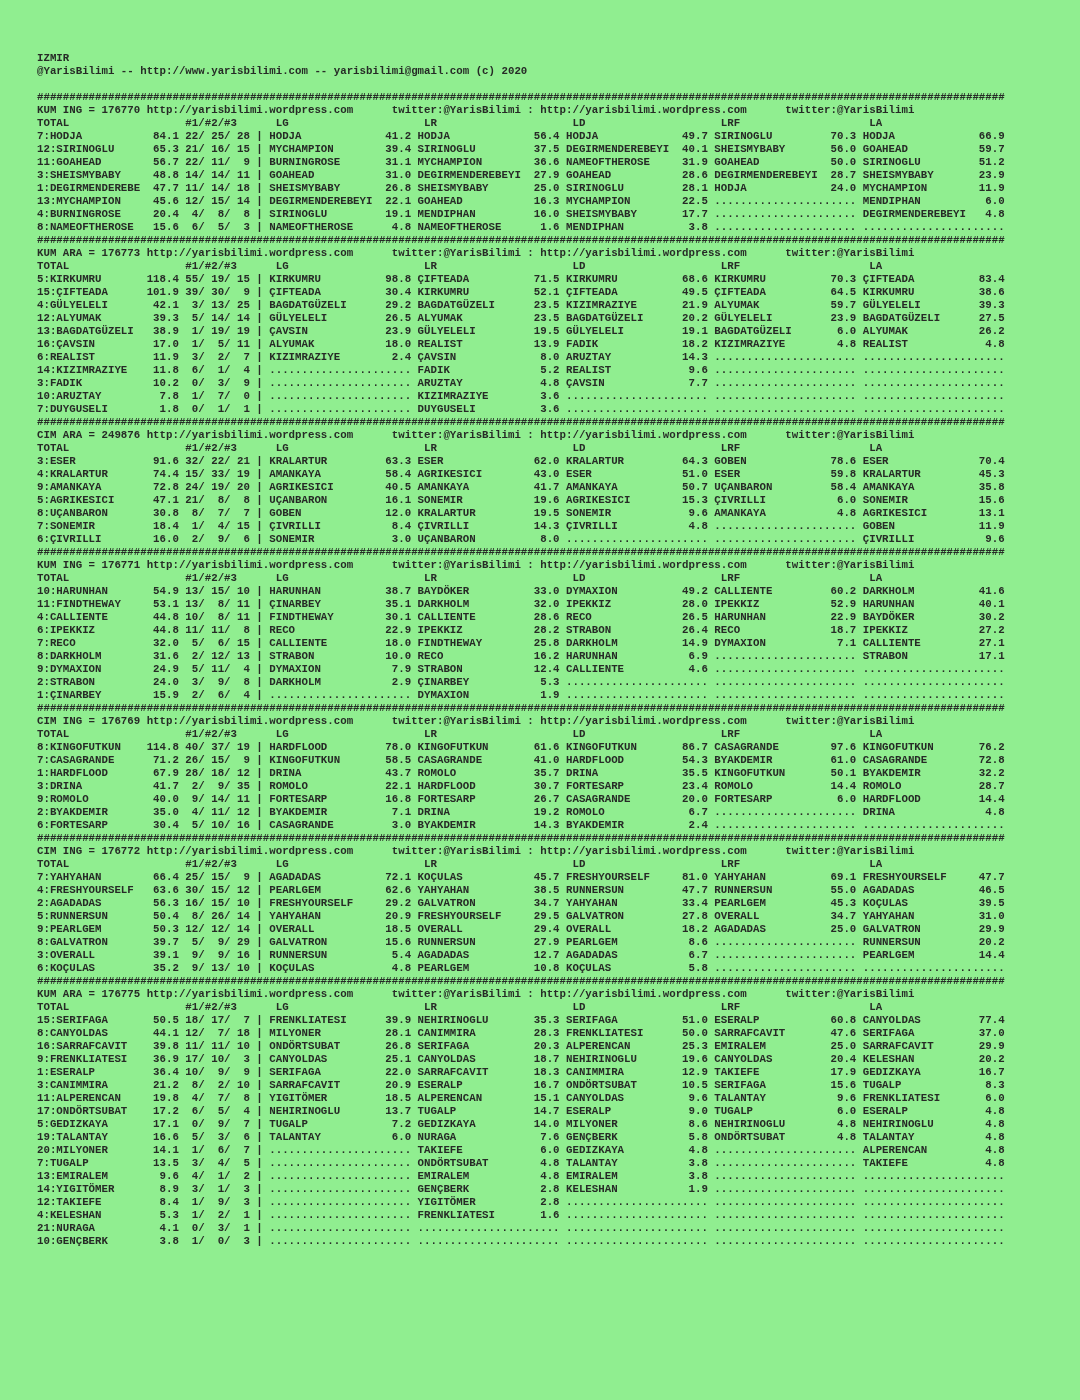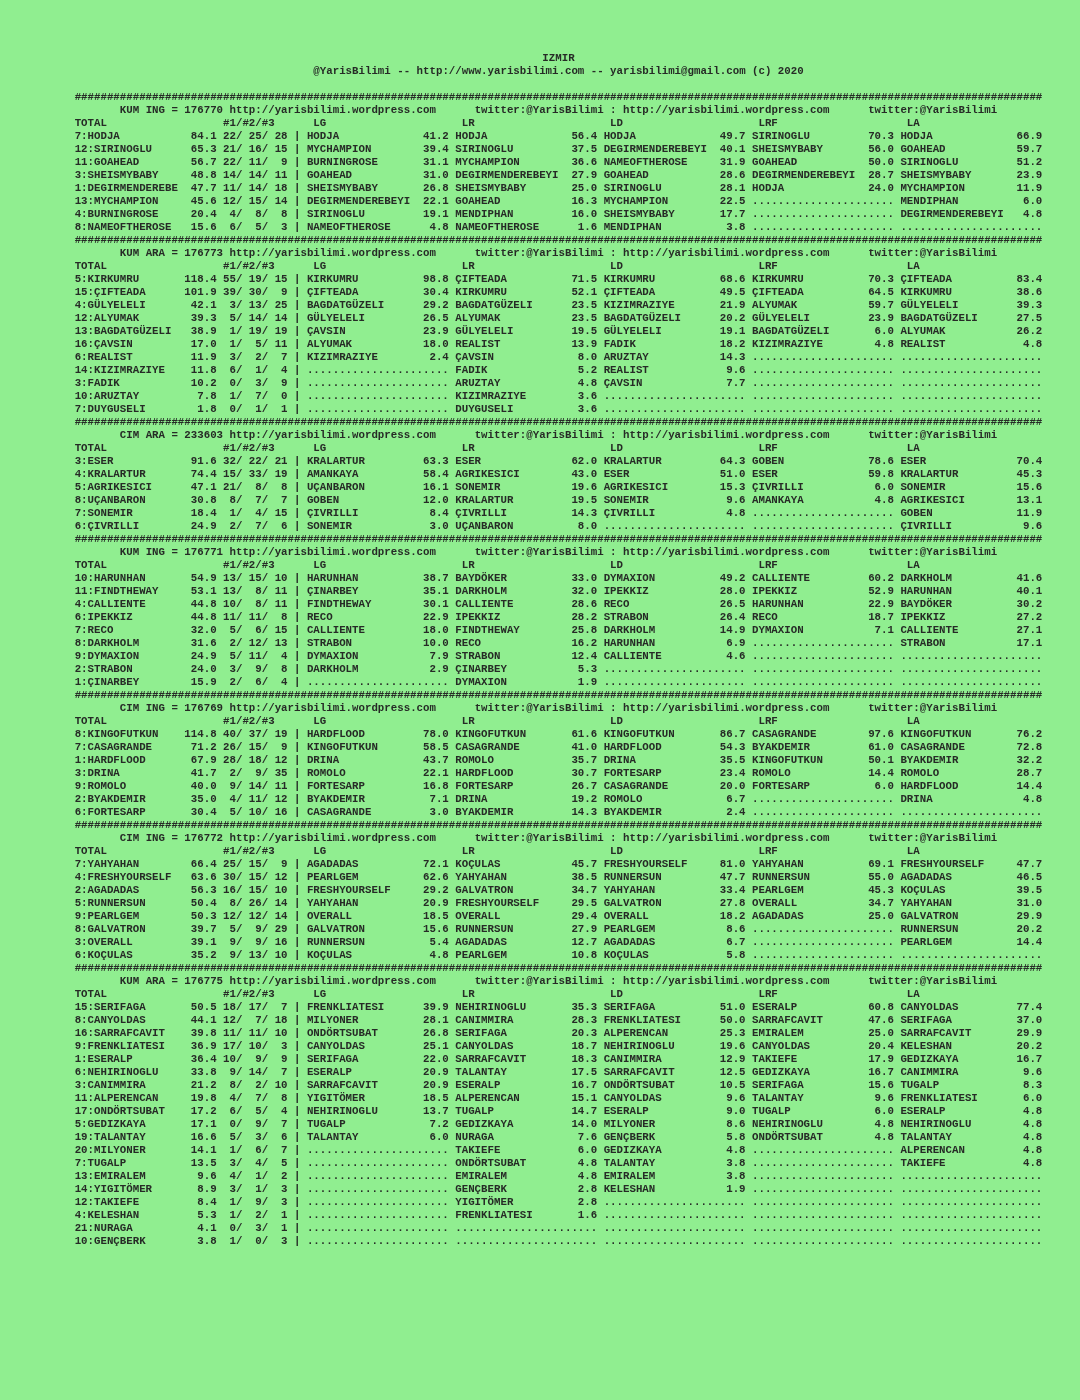--- a/index.html
+++ b/index.html
@@ -12,21 +12,20 @@
     overflow: hidden;
     background: #90ee90;
     color: #262b26;
     font-family: "Liberation Mono", "DejaVu Sans Mono", monospace;
     font-size: 10.75px;
     font-weight: 700;
     line-height: 13px;
   }
   #report {
     padding: 52px 0 0 37px;
-    text-align: center;
   }
   .line {
     white-space: pre;
     height: 13px;
     letter-spacing: 0;
   }
 </style>
 </head>
 <body>
 
@@ -54,28 +53,29 @@
       <div class="line">4:GÜLYELELI       42.1  3/ 13/ 25 | BAGDATGÜZELI      29.2 BAGDATGÜZELI      23.5 KIZIMRAZIYE       21.9 ALYUMAK           59.7 GÜLYELELI         39.3</div>
       <div class="line">12:ALYUMAK        39.3  5/ 14/ 14 | GÜLYELELI         26.5 ALYUMAK           23.5 BAGDATGÜZELI      20.2 GÜLYELELI         23.9 BAGDATGÜZELI      27.5</div>
       <div class="line">13:BAGDATGÜZELI   38.9  1/ 19/ 19 | ÇAVSIN            23.9 GÜLYELELI         19.5 GÜLYELELI         19.1 BAGDATGÜZELI       6.0 ALYUMAK           26.2</div>
       <div class="line">16:ÇAVSIN         17.0  1/  5/ 11 | ALYUMAK           18.0 REALIST           13.9 FADIK             18.2 KIZIMRAZIYE        4.8 REALIST            4.8</div>
       <div class="line">6:REALIST         11.9  3/  2/  7 | KIZIMRAZIYE        2.4 ÇAVSIN             8.0 ARUZTAY           14.3 ...................... ......................</div>
       <div class="line">14:KIZIMRAZIYE    11.8  6/  1/  4 | ...................... FADIK              5.2 REALIST            9.6 ...................... ......................</div>
       <div class="line">3:FADIK           10.2  0/  3/  9 | ...................... ARUZTAY            4.8 ÇAVSIN             7.7 ...................... ......................</div>
       <div class="line">10:ARUZTAY         7.8  1/  7/  0 | ...................... KIZIMRAZIYE        3.6 ...................... ...................... ......................</div>
       <div class="line">7:DUYGUSELI        1.8  0/  1/  1 | ...................... DUYGUSELI          3.6 ...................... ...................... ......................</div>
       <div class="line">######################################################################################################################################################</div>
-      <div class="line">CIM ARA = 233603 http://yarisbilimi.wordpress.com      twitter:@YarisBilimi : http://yarisbilimi.wordpress.com      twitter:@YarisBilimi</div>
+      <div class="line">CIM ARA = 249876 http://yarisbilimi.wordpress.com      twitter:@YarisBilimi : http://yarisbilimi.wordpress.com      twitter:@YarisBilimi</div>
       <div class="line">TOTAL                  #1/#2/#3      LG                     LR                     LD                     LRF                    LA                   </div>
       <div class="line">3:ESER            91.6 32/ 22/ 21 | KRALARTUR         63.3 ESER              62.0 KRALARTUR         64.3 GOBEN             78.6 ESER              70.4</div>
       <div class="line">4:KRALARTUR       74.4 15/ 33/ 19 | AMANKAYA          58.4 AGRIKESICI        43.0 ESER              51.0 ESER              59.8 KRALARTUR         45.3</div>
+      <div class="line">9:AMANKAYA        72.8 24/ 19/ 20 | AGRIKESICI        40.5 AMANKAYA          41.7 AMANKAYA          50.7 UÇANBARON         58.4 AMANKAYA          35.8</div>
       <div class="line">5:AGRIKESICI      47.1 21/  8/  8 | UÇANBARON         16.1 SONEMIR           19.6 AGRIKESICI        15.3 ÇIVRILLI           6.0 SONEMIR           15.6</div>
       <div class="line">8:UÇANBARON       30.8  8/  7/  7 | GOBEN             12.0 KRALARTUR         19.5 SONEMIR            9.6 AMANKAYA           4.8 AGRIKESICI        13.1</div>
       <div class="line">7:SONEMIR         18.4  1/  4/ 15 | ÇIVRILLI           8.4 ÇIVRILLI          14.3 ÇIVRILLI           4.8 ...................... GOBEN             11.9</div>
-      <div class="line">6:ÇIVRILLI        24.9  2/  7/  6 | SONEMIR            3.0 UÇANBARON          8.0 ...................... ...................... ÇIVRILLI           9.6</div>
+      <div class="line">6:ÇIVRILLI        16.0  2/  9/  6 | SONEMIR            3.0 UÇANBARON          8.0 ...................... ...................... ÇIVRILLI           9.6</div>
       <div class="line">######################################################################################################################################################</div>
       <div class="line">KUM ING = 176771 http://yarisbilimi.wordpress.com      twitter:@YarisBilimi : http://yarisbilimi.wordpress.com      twitter:@YarisBilimi</div>
       <div class="line">TOTAL                  #1/#2/#3      LG                     LR                     LD                     LRF                    LA                   </div>
       <div class="line">10:HARUNHAN       54.9 13/ 15/ 10 | HARUNHAN          38.7 BAYDÖKER          33.0 DYMAXION          49.2 CALLIENTE         60.2 DARKHOLM          41.6</div>
       <div class="line">11:FINDTHEWAY     53.1 13/  8/ 11 | ÇINARBEY          35.1 DARKHOLM          32.0 IPEKKIZ           28.0 IPEKKIZ           52.9 HARUNHAN          40.1</div>
       <div class="line">4:CALLIENTE       44.8 10/  8/ 11 | FINDTHEWAY        30.1 CALLIENTE         28.6 RECO              26.5 HARUNHAN          22.9 BAYDÖKER          30.2</div>
       <div class="line">6:IPEKKIZ         44.8 11/ 11/  8 | RECO              22.9 IPEKKIZ           28.2 STRABON           26.4 RECO              18.7 IPEKKIZ           27.2</div>
       <div class="line">7:RECO            32.0  5/  6/ 15 | CALLIENTE         18.0 FINDTHEWAY        25.8 DARKHOLM          14.9 DYMAXION           7.1 CALLIENTE         27.1</div>
       <div class="line">8:DARKHOLM        31.6  2/ 12/ 13 | STRABON           10.0 RECO              16.2 HARUNHAN           6.9 ...................... STRABON           17.1</div>
       <div class="line">9:DYMAXION        24.9  5/ 11/  4 | DYMAXION           7.9 STRABON           12.4 CALLIENTE          4.6 ...................... ......................</div>
@@ -103,21 +103,20 @@
       <div class="line">3:OVERALL         39.1  9/  9/ 16 | RUNNERSUN          5.4 AGADADAS          12.7 AGADADAS           6.7 ...................... PEARLGEM          14.4</div>
       <div class="line">6:KOÇULAS         35.2  9/ 13/ 10 | KOÇULAS            4.8 PEARLGEM          10.8 KOÇULAS            5.8 ...................... ......................</div>
       <div class="line">######################################################################################################################################################</div>
       <div class="line">KUM ARA = 176775 http://yarisbilimi.wordpress.com      twitter:@YarisBilimi : http://yarisbilimi.wordpress.com      twitter:@YarisBilimi</div>
       <div class="line">TOTAL                  #1/#2/#3      LG                     LR                     LD                     LRF                    LA                   </div>
       <div class="line">15:SERIFAGA       50.5 18/ 17/  7 | FRENKLIATESI      39.9 NEHIRINOGLU       35.3 SERIFAGA          51.0 ESERALP           60.8 CANYOLDAS         77.4</div>
       <div class="line">8:CANYOLDAS       44.1 12/  7/ 18 | MILYONER          28.1 CANIMMIRA         28.3 FRENKLIATESI      50.0 SARRAFCAVIT       47.6 SERIFAGA          37.0</div>
       <div class="line">16:SARRAFCAVIT    39.8 11/ 11/ 10 | ONDÖRTSUBAT       26.8 SERIFAGA          20.3 ALPERENCAN        25.3 EMIRALEM          25.0 SARRAFCAVIT       29.9</div>
       <div class="line">9:FRENKLIATESI    36.9 17/ 10/  3 | CANYOLDAS         25.1 CANYOLDAS         18.7 NEHIRINOGLU       19.6 CANYOLDAS         20.4 KELESHAN          20.2</div>
       <div class="line">1:ESERALP         36.4 10/  9/  9 | SERIFAGA          22.0 SARRAFCAVIT       18.3 CANIMMIRA         12.9 TAKIEFE           17.9 GEDIZKAYA         16.7</div>
-      <div class="line">6:NEHIRINOGLU     33.8  9/ 14/  7 | ESERALP           20.9 TALANTAY          17.5 SARRAFCAVIT       12.5 GEDIZKAYA         16.7 CANIMMIRA          9.6</div>
       <div class="line">3:CANIMMIRA       21.2  8/  2/ 10 | SARRAFCAVIT       20.9 ESERALP           16.7 ONDÖRTSUBAT       10.5 SERIFAGA          15.6 TUGALP             8.3</div>
       <div class="line">11:ALPERENCAN     19.8  4/  7/  8 | YIGITÖMER         18.5 ALPERENCAN        15.1 CANYOLDAS          9.6 TALANTAY           9.6 FRENKLIATESI       6.0</div>
       <div class="line">17:ONDÖRTSUBAT    17.2  6/  5/  4 | NEHIRINOGLU       13.7 TUGALP            14.7 ESERALP            9.0 TUGALP             6.0 ESERALP            4.8</div>
       <div class="line">5:GEDIZKAYA       17.1  0/  9/  7 | TUGALP             7.2 GEDIZKAYA         14.0 MILYONER           8.6 NEHIRINOGLU        4.8 NEHIRINOGLU        4.8</div>
       <div class="line">19:TALANTAY       16.6  5/  3/  6 | TALANTAY           6.0 NURAGA             7.6 GENÇBERK           5.8 ONDÖRTSUBAT        4.8 TALANTAY           4.8</div>
       <div class="line">20:MILYONER       14.1  1/  6/  7 | ...................... TAKIEFE            6.0 GEDIZKAYA          4.8 ...................... ALPERENCAN         4.8</div>
       <div class="line">7:TUGALP          13.5  3/  4/  5 | ...................... ONDÖRTSUBAT        4.8 TALANTAY           3.8 ...................... TAKIEFE            4.8</div>
       <div class="line">13:EMIRALEM        9.6  4/  1/  2 | ...................... EMIRALEM           4.8 EMIRALEM           3.8 ...................... ......................</div>
       <div class="line">14:YIGITÖMER       8.9  3/  1/  3 | ...................... GENÇBERK           2.8 KELESHAN           1.9 ...................... ......................</div>
       <div class="line">12:TAKIEFE         8.4  1/  9/  3 | ...................... YIGITÖMER          2.8 ...................... ...................... ......................</div>

